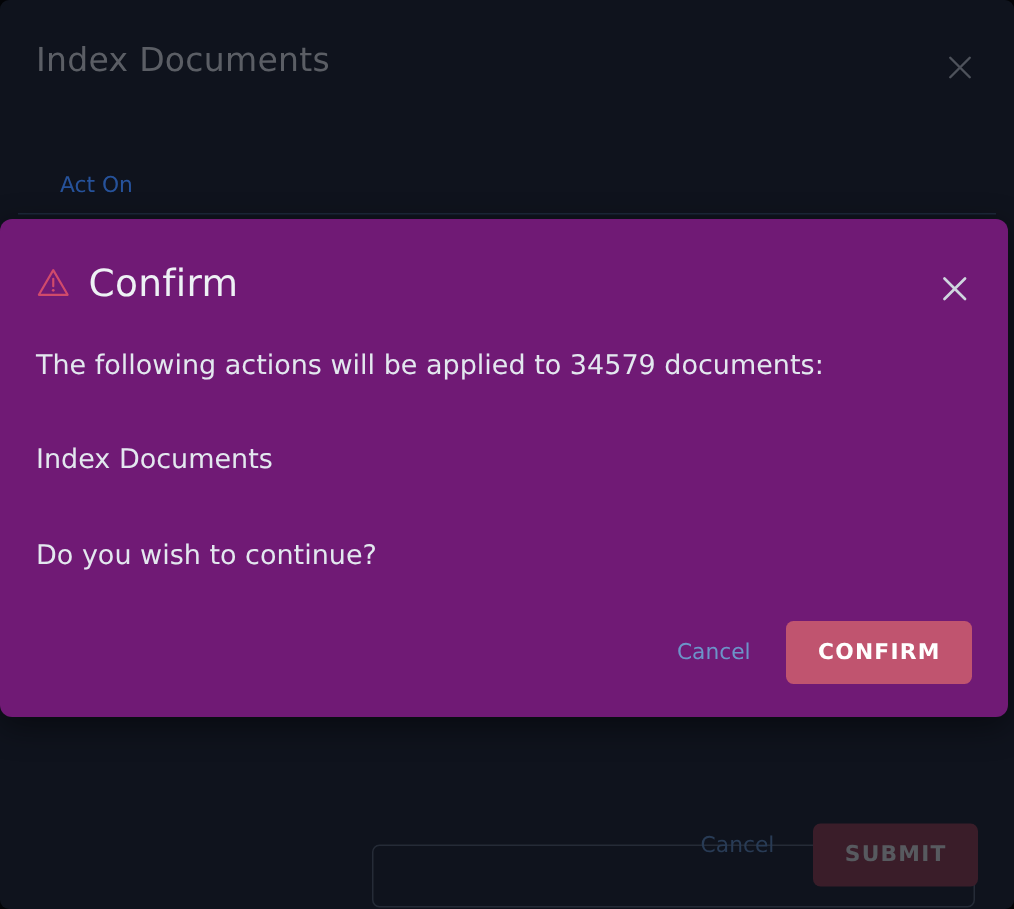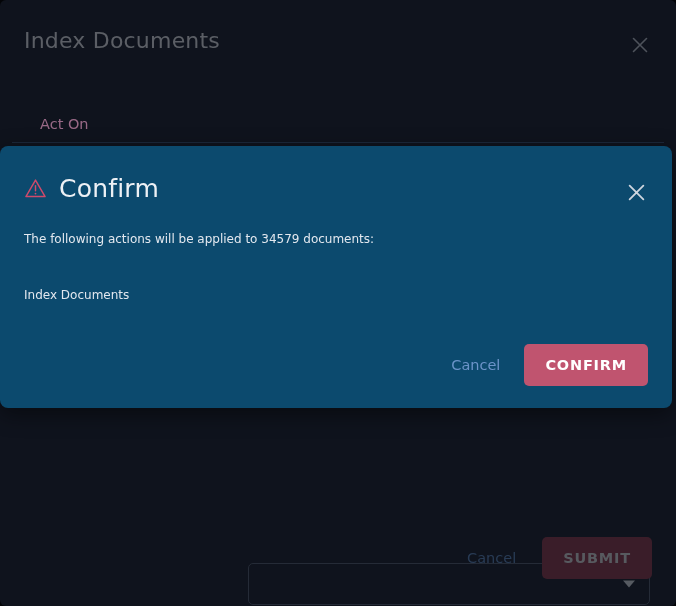--- a/index.html
+++ b/index.html
@@ -62,21 +62,21 @@
   .tabs {
     position: absolute;
     left: 24px;
     top: 108px;
     display: flex;
     align-items: flex-end;
     height: 34px;
   }
   .tab {
     font-size: 14.5px;
-    color: #f9a8d4;
+    color: #3b82f6;
     padding: 0 14px 10px 14px;
     cursor: pointer;
     white-space: nowrap;
     position: relative;
   }
   .tab:first-child { padding-left: 16px; }
   .tab.active {
     color: #5e86bd;
   }
   .tab.active::after {
@@ -154,41 +154,42 @@
     background: #5c2b3a;
     color: #8d8f93;
     border: none;
     border-radius: 5px;
     font-size: 14.5px;
     font-weight: bold;
     letter-spacing: 0.8px;
     padding: 13px 21px;
     cursor: pointer;
     font-family: inherit;
+    margin-top: 12px;
   }
 
   
   .scrim {
     position: absolute;
     left: 0;
     top: 0;
     width: 676px;
     height: 606px;
     background: rgba(8, 11, 18, 0.40);
     pointer-events: none;
   }
 
   
   .confirm-dialog {
     position: absolute;
     left: 0;
     top: 146px;
     width: 672px;
-    height: 262px;
-    background: #0c4a6e;
+    height: 332px;
+    background: #701a75;
     border-radius: 8px;
     box-sizing: border-box;
     box-shadow: 0 6px 22px rgba(0,0,0,0.45);
   }
 
   .confirm-header {
     position: absolute;
     left: 24px;
     top: 28px;
     display: flex;
@@ -221,21 +222,21 @@
   }
   .confirm-close svg { display: block; }
 
   .confirm-body {
     position: absolute;
     left: 24px;
     top: 86px;
     right: 24px;
   }
   .confirm-line {
-    font-size: 12px;
+    font-size: 18px;
     color: #e3e8ef;
     line-height: 1.3;
   }
   .confirm-line.spaced { margin-top: 40px; }
 
   .confirm-actions {
     position: absolute;
     right: 24px;
     bottom: 22px;
     display: flex;
@@ -313,19 +314,20 @@
 
   <div class="confirm-close">
     <svg width="19" height="19" viewBox="0 0 18 18" aria-hidden="true">
       <path d="M2.5 2.5 L15.5 15.5 M15.5 2.5 L2.5 15.5" stroke="currentColor" stroke-width="1.7" fill="none" stroke-linecap="round"></path>
     </svg>
   </div>
 
   <div class="confirm-body">
     <div class="confirm-line">The following actions will be applied to 34579 documents:</div>
     <div class="confirm-line spaced">Index Documents</div>
+    <div class="confirm-line spaced">Do you wish to continue?</div>
   </div>
 
   <div class="confirm-actions">
     <div class="link-cancel">Cancel</div>
     <button class="btn-confirm">CONFIRM</button>
   </div>
 </div>
 
 </body></html>

